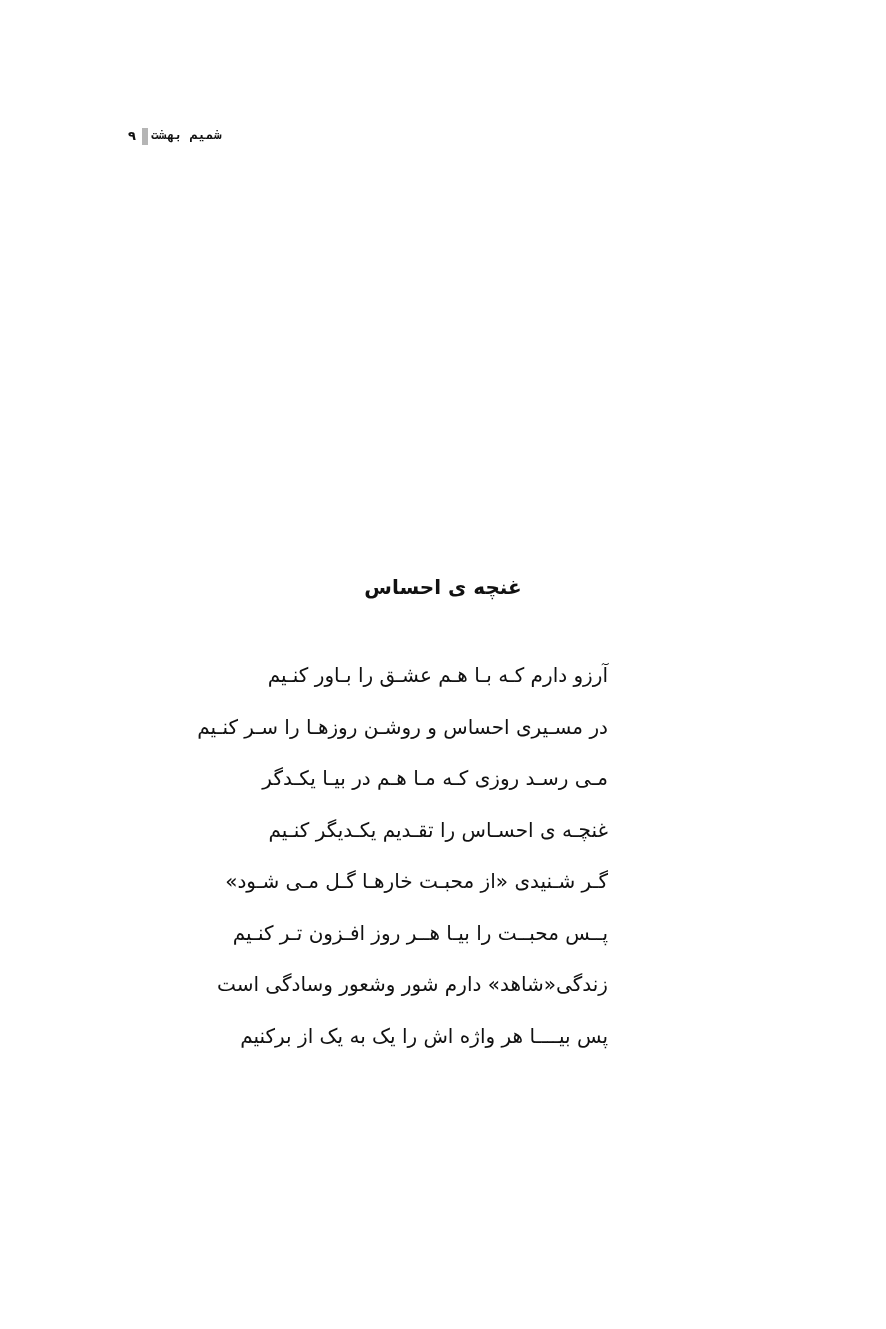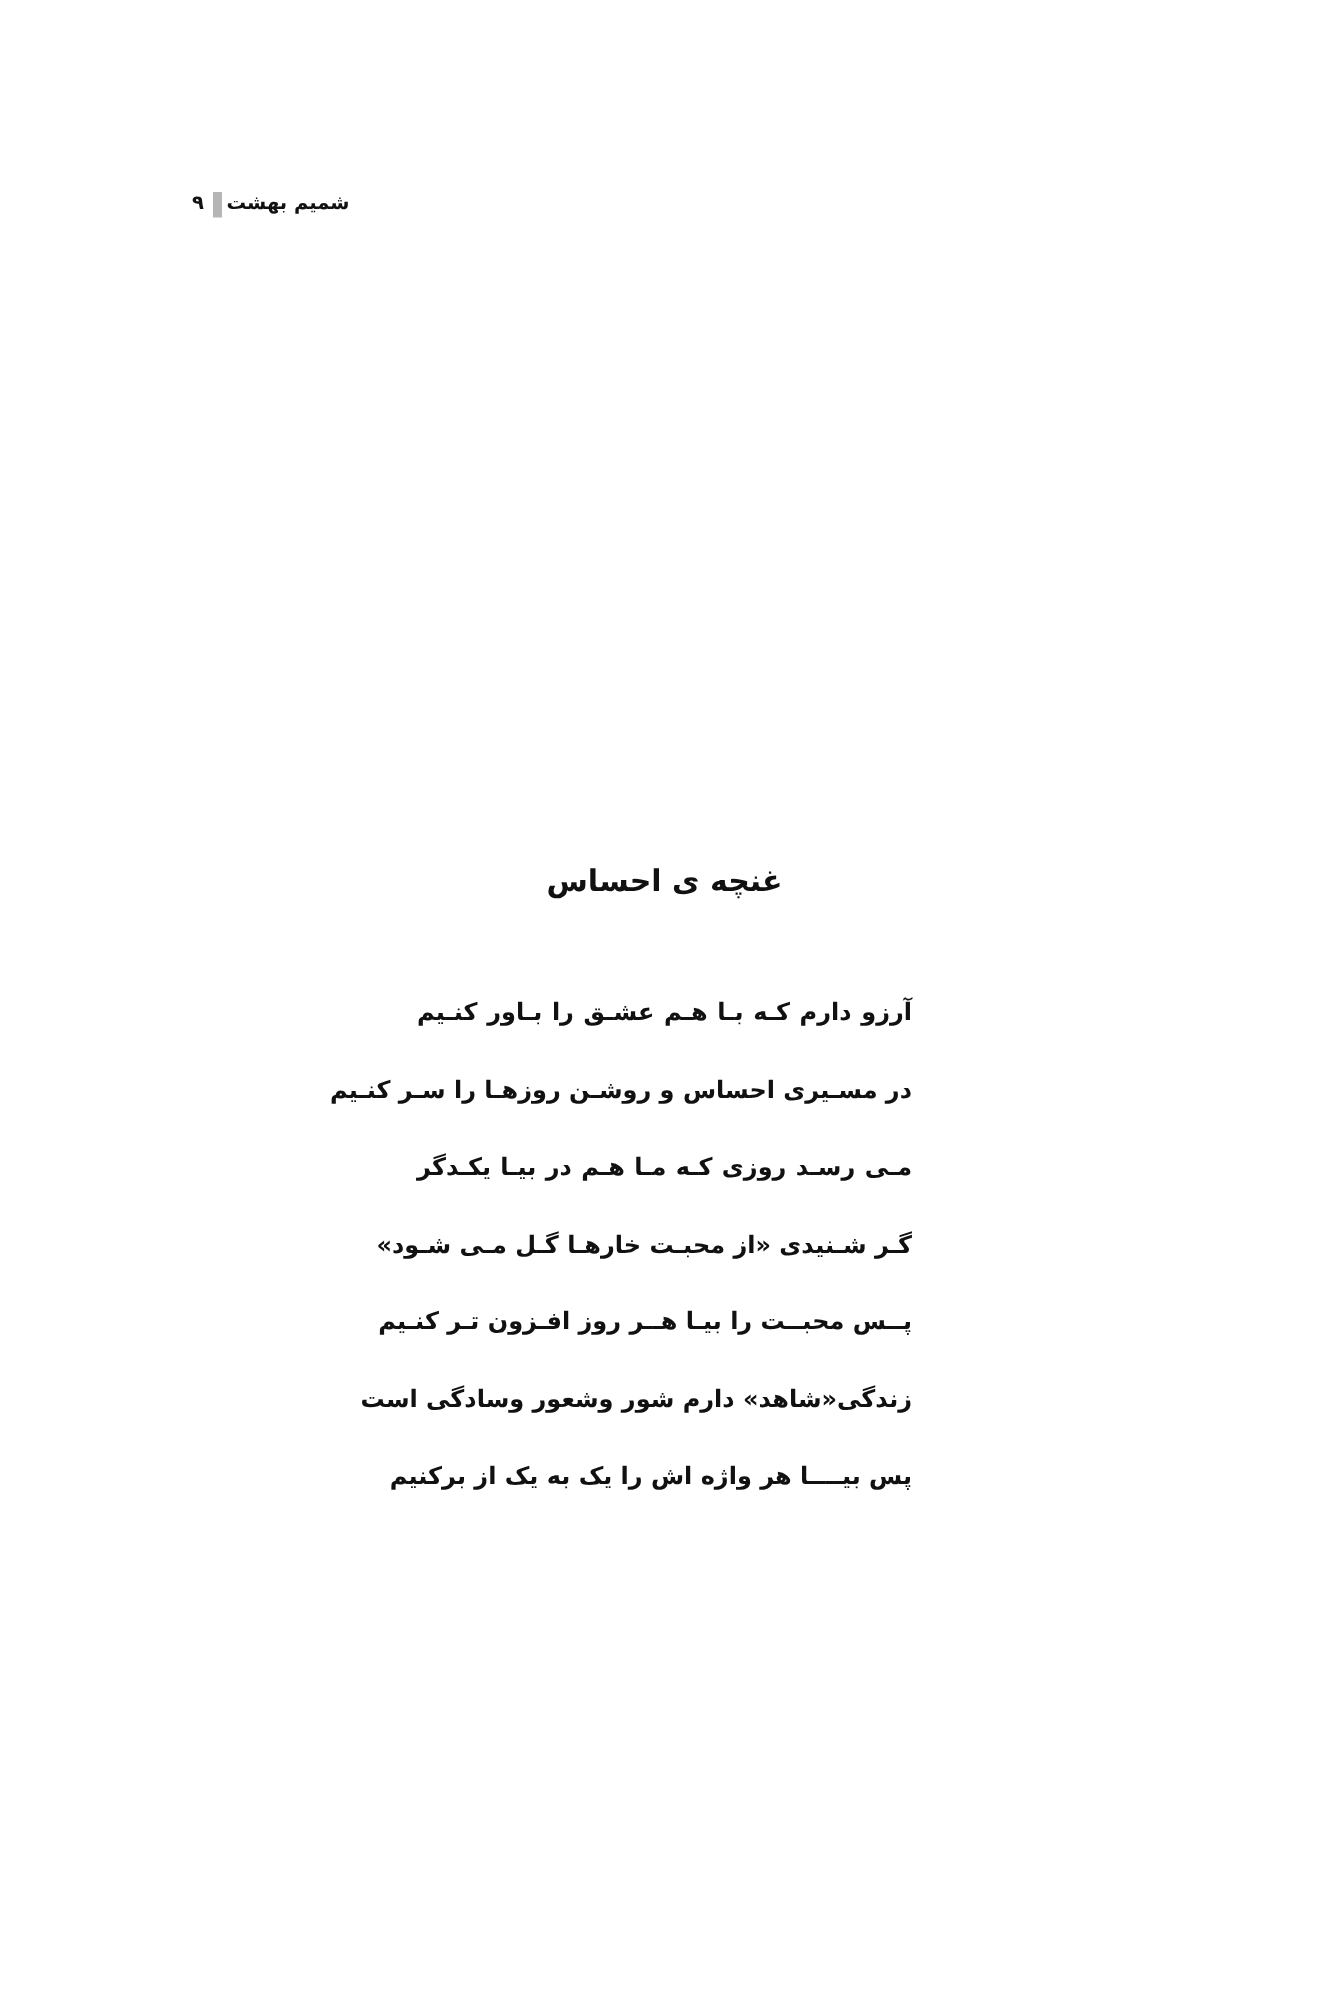--- a/index.html
+++ b/index.html
@@ -35,20 +35,21 @@
       height: 17px;
       background: #b5b5b5;
       margin-right: 3px;
     }
     .book-title {
       font-size: 13px;
       font-weight: bold;
       direction: rtl;
       letter-spacing: -0.5px;
       line-height: 20px;
+      font-family: Liberation Mono, monospace;
     }
     .poem-title {
       position: absolute;
       left: 0;
       width: 886px;
       top: 571px;
       text-align: center;
       direction: rtl;
       font-size: 20px;
       font-weight: bold;
@@ -56,40 +57,40 @@
     }
     .poem {
       position: absolute;
       left: 278px;
       width: 330px;
       top: 656px;
       direction: rtl;
     }
     .verse {
       height: 51.5px;
-      font-size: 16px;
+      font-size: 20px;
       line-height: 38px;
       text-align: justify;
       text-align-last: justify;
       white-space: nowrap;
-      font-weight: bold;
     }
   </style>
 </head>
 <body>
 
 <div class="page-header">
   <span class="page-number">۹</span>
   <span class="header-bar"></span>
   <span class="book-title">شمیم بهشت</span>
 </div>
 
 <h1 class="poem-title" style="margin:0;">غنچه ی احساس</h1>
 
 <div class="poem">
   <div class="verse">آرزو دارم کـه بـا هـم عشـق را بـاور کنـیم</div>
   <div class="verse">در مسـیری احساس و روشـن روزهـا را سـر کنـیم</div>
   <div class="verse">مـی رسـد روزی کـه مـا هـم در بیـا یکـدگر</div>
+  <div class="verse">غنچـه ی احسـاس را تقـدیم یکـدیگر کنـیم</div>
   <div class="verse">گـر شـنیدی «از محبـت خارهـا گـل مـی شـود»</div>
   <div class="verse">پــس محبــت را بیـا هــر روز افـزون تـر کنـیم</div>
   <div class="verse">زندگی«شاهد» دارم شور وشعور وسادگی است</div>
   <div class="verse">پس بیــــا هر واژه اش را یک به یک از برکنیم</div>
 </div>
 
 </body></html>

